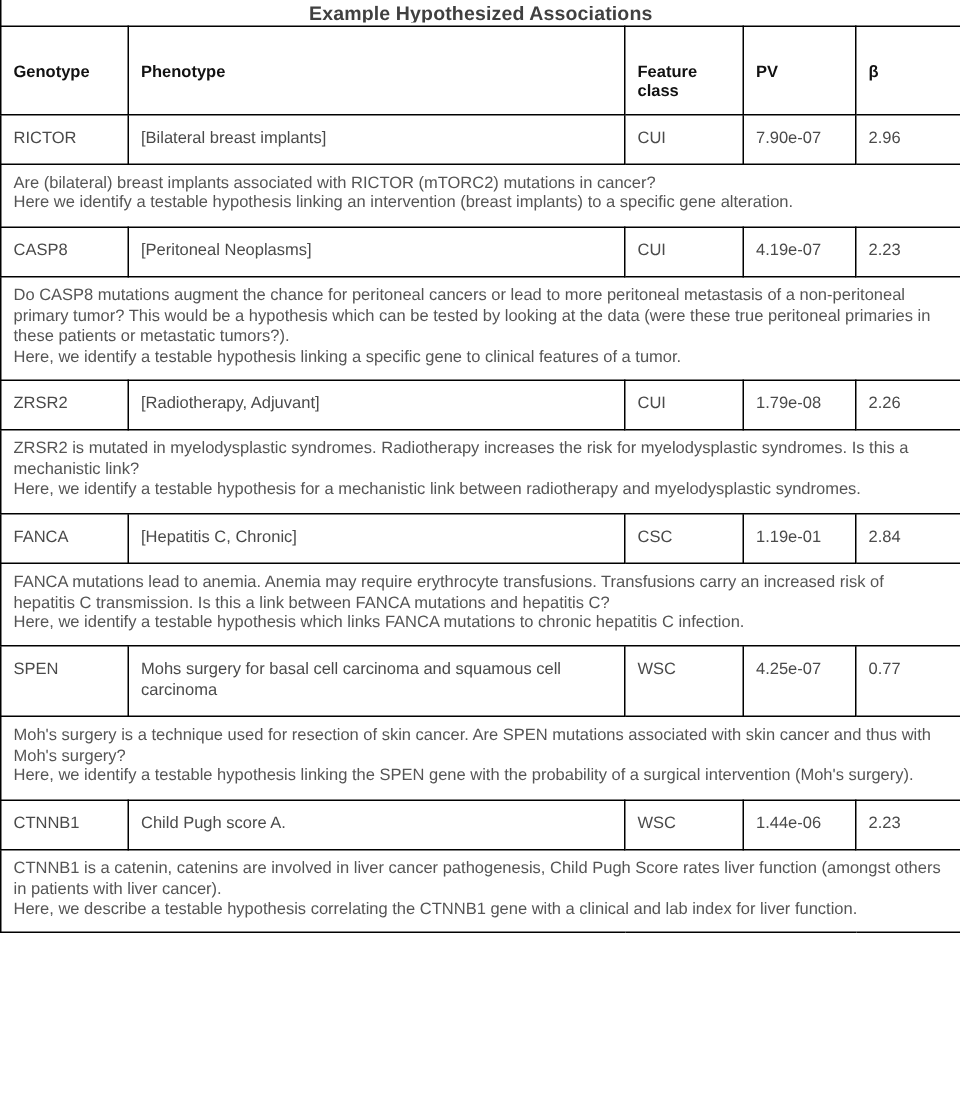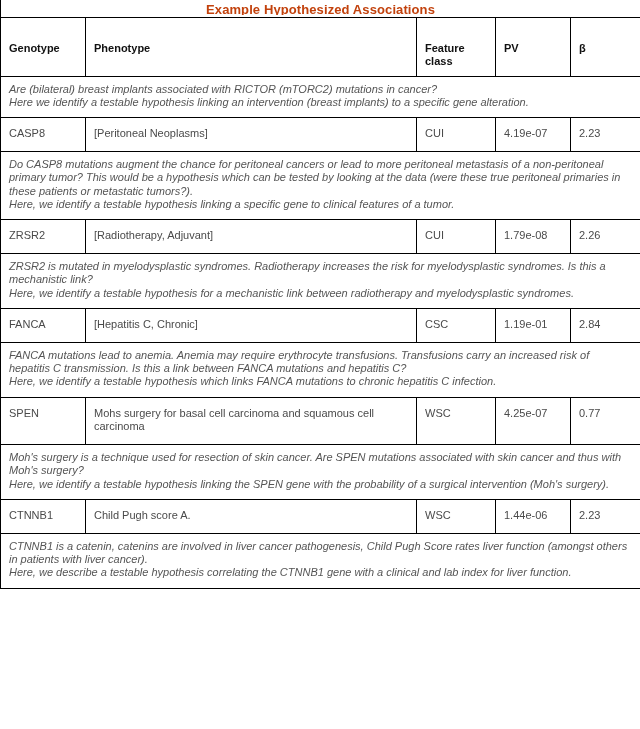--- a/index.html
+++ b/index.html
@@ -34,21 +34,21 @@
   .title-clip {
     height: 15px;
     overflow: hidden;
     text-align: center;
   }
   .title-clip span {
     display: inline-block;
     font-weight: 700;
     font-size: 13px;
     line-height: 16px;
-    color: #c2410c;
+    color: #404040;
     margin-top: -4px;
     letter-spacing: 0.1px;
     white-space: nowrap;
   }
   tr.header-row th {
     font-weight: 700;
     font-size: 11px;
     line-height: 13px;
     color: #111111;
     text-align: left;
@@ -59,21 +59,20 @@
     font-size: 11px;
     line-height: 13.5px;
     color: #4a4a4a;
     padding: 9px 8px 10px 8px;
   }
   tr.desc-row td {
     font-size: 11px;
     line-height: 13.4px;
     color: #555555;
     padding: 6px 8px 8px 8px;
-    font-style: italic;
   }
   tr.desc-row .para {
     margin: 0;
   }
 </style>
 </head>
 <body>
 
 <table class="assoc">
   <colgroup>
@@ -93,20 +92,27 @@
     </tr>
     <tr class="header-row">
       <th>Genotype</th>
       <th>Phenotype</th>
       <th>Feature class</th>
       <th>PV</th>
       <th>β</th>
     </tr>
   </thead>
   <tbody id="rows-body">
+  <tr class="data-row">
+    <td>RICTOR</td>
+    <td>[Bilateral breast implants]</td>
+    <td>CUI</td>
+    <td>7.90e-07</td>
+    <td>2.96</td>
+  </tr>
   <tr class="desc-row">
     <td colspan="5">
           <div class="para">Are (bilateral) breast implants associated with RICTOR (mTORC2) mutations in cancer?</div>
           <div class="para">Here we identify a testable hypothesis linking an intervention (breast implants) to a specific gene alteration.</div>
         </td>
   </tr>
 
   <tr class="data-row">
     <td>CASP8</td>
     <td>[Peritoneal Neoplasms]</td>

